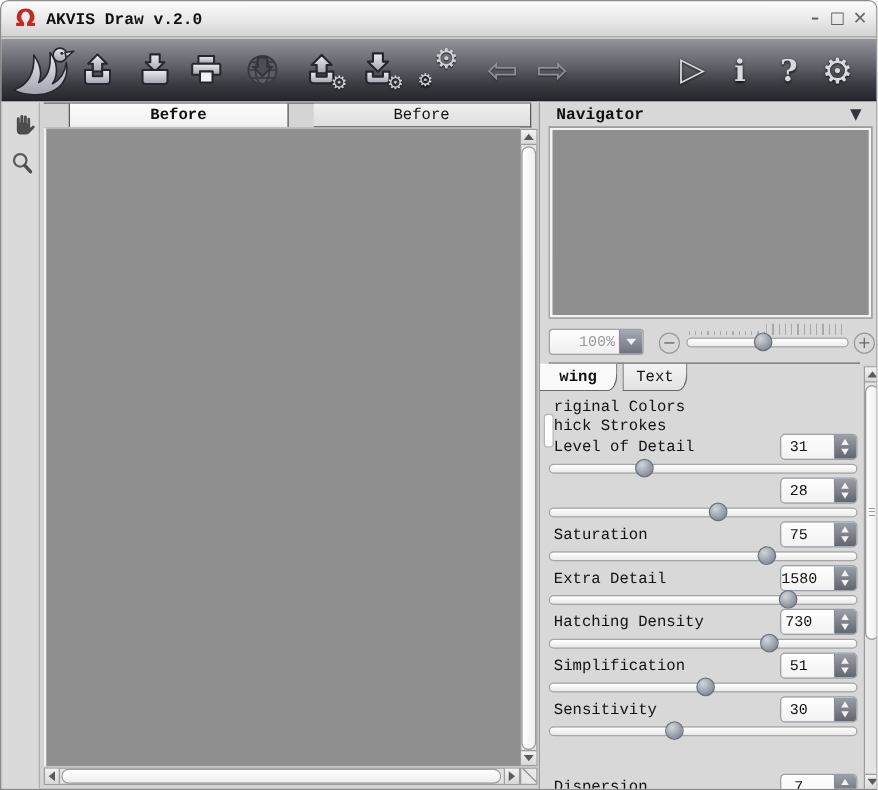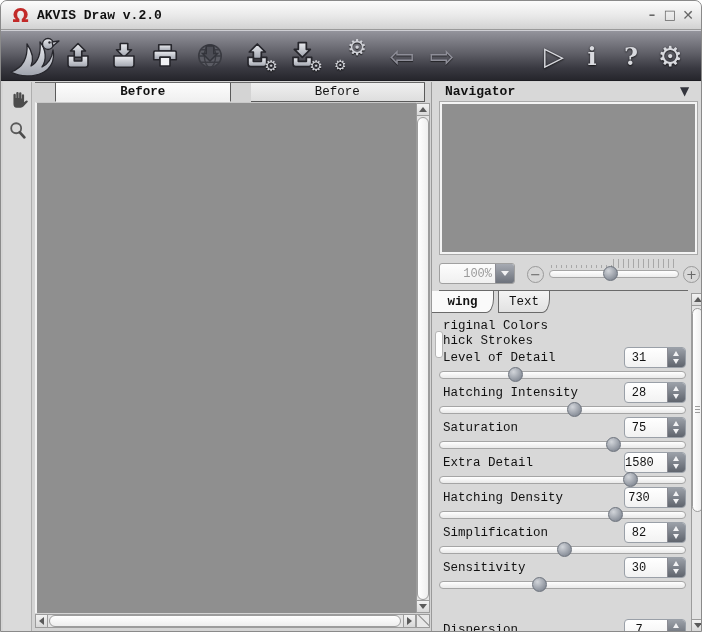--- a/index.html
+++ b/index.html
@@ -281,21 +281,20 @@
         <span class="sb-arrow a-up"></span>
         <span class="sb-arrow a-down"></span>
       </span>
     </span>
     <span class="strack">
       <span class="ball" style="left: 31%;"></span>
     </span>
   </div>
 
   <div class="srow" style="top: 35px;">
-    <span class="lbl">Hatching Intensity</span>
     <span class="spin">
       <span class="v">28</span>
       <span class="btns">
         <span class="sb-arrow a-up"></span>
         <span class="sb-arrow a-down"></span>
       </span>
     </span>
     <span class="strack">
       <span class="ball" style="left: 55%;"></span>
     </span>
@@ -339,21 +338,21 @@
       </span>
     </span>
     <span class="strack">
       <span class="ball" style="left: 72%;"></span>
     </span>
   </div>
 
   <div class="srow" style="top: 175px;">
     <span class="lbl">Simplification</span>
     <span class="spin">
-      <span class="v">82</span>
+      <span class="v">51</span>
       <span class="btns">
         <span class="sb-arrow a-up"></span>
         <span class="sb-arrow a-down"></span>
       </span>
     </span>
     <span class="strack">
       <span class="ball" style="left: 51%;"></span>
     </span>
   </div>
 

